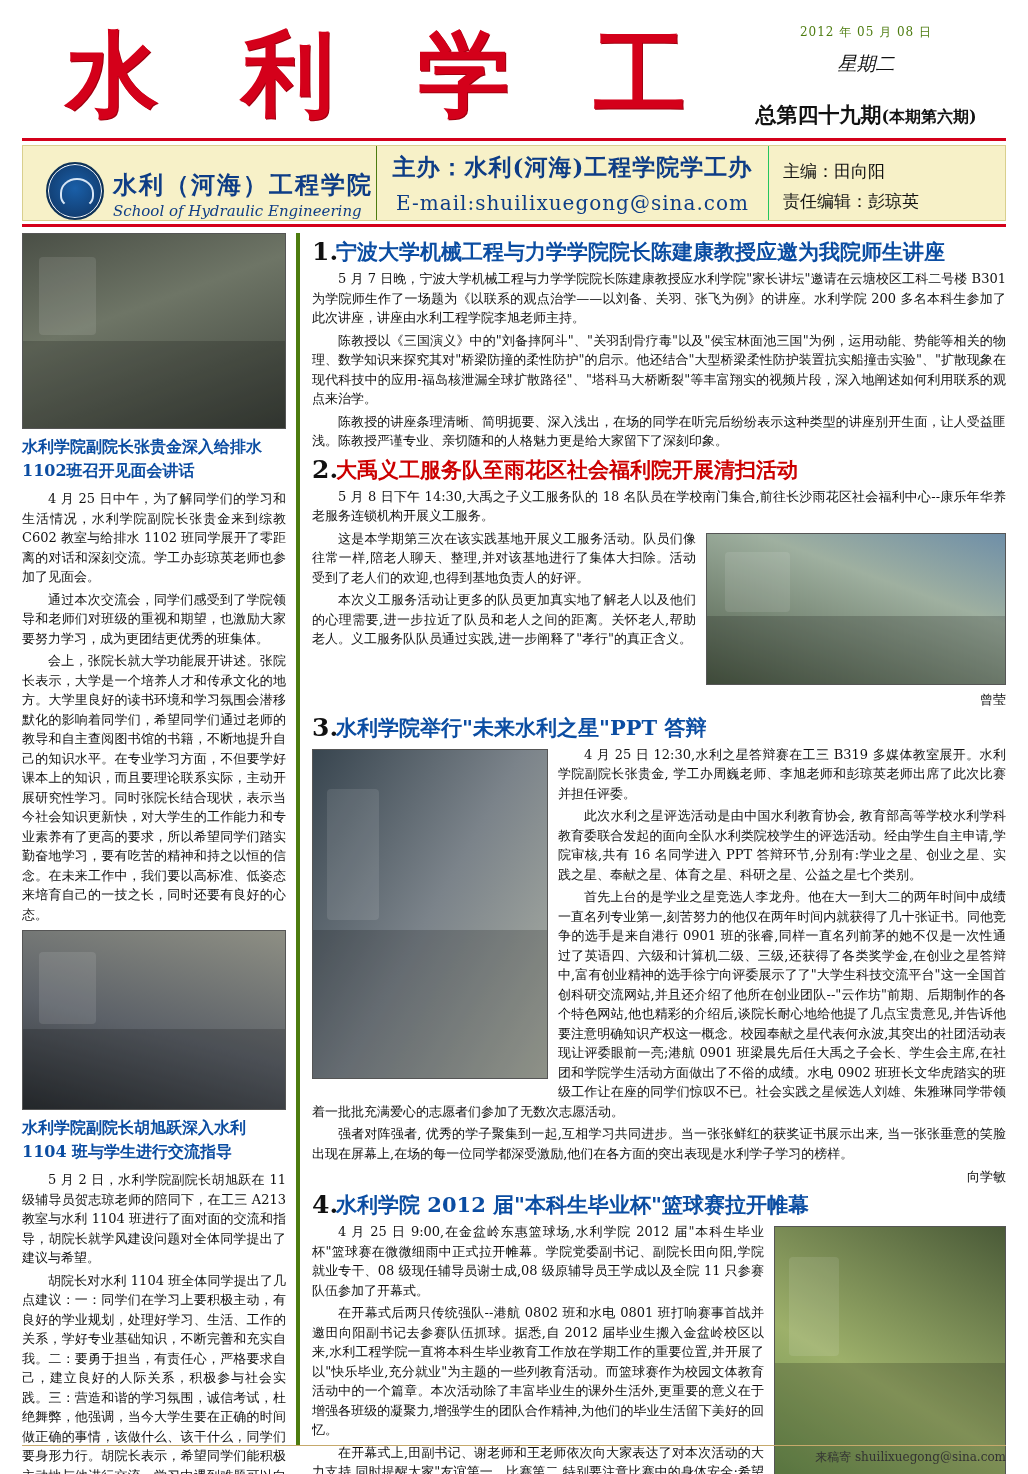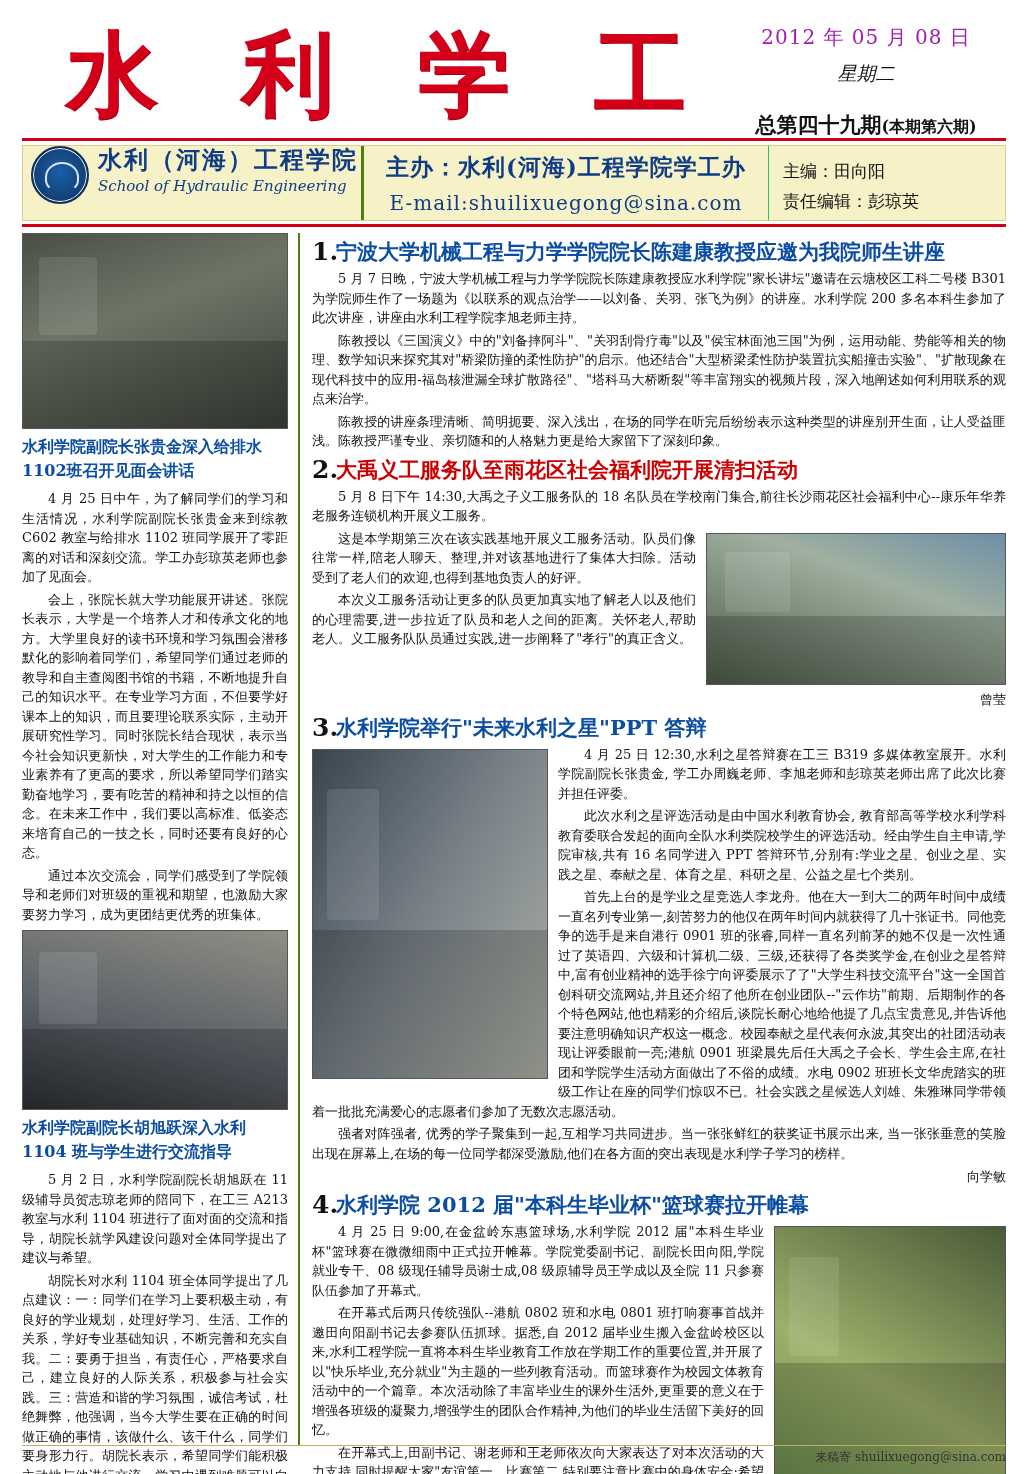--- a/index.html
+++ b/index.html
@@ -36,39 +36,39 @@
     padding-left:44px;
     white-space:nowrap;
     text-shadow:1px 1px 0 #a00010;
   }
   .mast-date{
     width:280px;
     text-align:center;
     padding-top:6px;
     font-family:"DejaVu Serif","Liberation Serif",serif;
   }
-  .mast-date .d1{font-size:20px;color:#a21caf;letter-spacing:1px;}
+  .mast-date .d1{font-size:12px;color:#4d7c0f;letter-spacing:1px;}
   .mast-date .d2{font-size:19px;color:#111;margin-top:10px;font-style:italic;}
   .mast-date .d3{font-size:21px;font-weight:700;margin-top:24px;}
   .mast-date .d3 small{font-size:16px;font-weight:700;}
   .rule-red{height:3px;background:#d4001a;margin-top:2px;}
   
   .banner{
     margin-top:4px;
     height:74px;
     background:#f7f1c8;
     border:1px solid #d9cf8d;
     display:flex;
     align-items:stretch;
   }
   .banner-left{
     width:330px;
-    display:flex;align-items:flex-start;
-    padding-left:8px;
-    border-right:3px solid #4d7c0f;
+    display:flex;align-items:flex-end;
+    padding-left:23px;
+    border-right:1px solid #4d7c0f;
   }
   .logo{
     width:54px;height:54px;border-radius:50%;
     background:radial-gradient(circle at 50% 45%,#1a5fa8 0%,#123f74 70%,#0c2c52 100%);
     border:2px solid #0e3257;
     position:relative;flex:none;
     box-shadow:0 0 0 1px #ffffff inset;
   }
   .logo:after{
     content:"";position:absolute;left:12px;top:14px;width:30px;height:26px;
@@ -104,21 +104,21 @@
   .rule-red2{height:3px;background:#d4001a;margin-top:3px;}
   
   .content{
     margin-top:6px;
     display:flex;
     height:1212px;
   }
   .col-left{
     width:278px;flex:none;
     padding-right:10px;
-    border-right:2px solid #4d7c0f;
+    border-right:4px solid #4d7c0f;
     box-sizing:border-box;
   }
   .col-right{
     flex:1;
     padding-left:12px;
     box-sizing:border-box;
   }
   
   .photo{
     width:100%;
@@ -226,22 +226,22 @@
     </div>
   </div>
   <div class="rule-red2"></div>
 
   <div class="content">
 
     <div class="col-left">
       <div class="photo ph1" style="height:196px;"></div>
       <div class="cap">水利学院副院长张贵金深入给排水1102班召开见面会讲话</div>
       <p class="body">4 月 25 日中午，为了解同学们的学习和生活情况，水利学院副院长张贵金来到综教 C602 教室与给排水 1102 班同学展开了零距离的对话和深刻交流。学工办彭琼英老师也参加了见面会。</p>
+      <p class="body">通过本次交流会，同学们感受到了学院领导和老师们对班级的重视和期望，也激励大家要努力学习，成为更团结更优秀的班集体。</p>
       <p class="body">会上，张院长就大学功能展开讲述。张院长表示，大学是一个培养人才和传承文化的地方。大学里良好的读书环境和学习氛围会潜移默化的影响着同学们，希望同学们通过老师的教导和自主查阅图书馆的书籍，不断地提升自己的知识水平。在专业学习方面，不但要学好课本上的知识，而且要理论联系实际，主动开展研究性学习。同时张院长结合现状，表示当今社会知识更新快，对大学生的工作能力和专业素养有了更高的要求，所以希望同学们踏实勤奋地学习，要有吃苦的精神和持之以恒的信念。在未来工作中，我们要以高标准、低姿态来培育自己的一技之长，同时还要有良好的心态。</p>
-      <p class="body">通过本次交流会，同学们感受到了学院领导和老师们对班级的重视和期望，也激励大家要努力学习，成为更团结更优秀的班集体。</p>
 
       <div class="photo ph2" style="height:180px;margin-top:6px;"></div>
       <div class="cap">水利学院副院长胡旭跃深入水利 1104 班与学生进行交流指导</div>
       <p class="body">5 月 2 日，水利学院副院长胡旭跃在 11 级辅导员贺志琼老师的陪同下，在工三 A213 教室与水利 1104 班进行了面对面的交流和指导，胡院长就学风建设问题对全体同学提出了建议与希望。</p>
       <p class="body">胡院长对水利 1104 班全体同学提出了几点建议：一：同学们在学习上要积极主动，有良好的学业规划，处理好学习、生活、工作的关系，学好专业基础知识，不断完善和充实自我。二：要勇于担当，有责任心，严格要求自己，建立良好的人际关系，积极参与社会实践。三：营造和谐的学习氛围，诚信考试，杜绝舞弊，他强调，当今大学生要在正确的时间做正确的事情，该做什么、该干什么，同学们要身形力行。胡院长表示，希望同学们能积极主动地与他进行交流，学习中遇到难题可以向他请教。最后，胡院长就学风建设对全体同学们提出要求，希望学生变被动学习为主动学习，营造良好的学习氛围，努力使自己成长成才。</p>
 
     </div>
 
     <div class="col-right">
 

